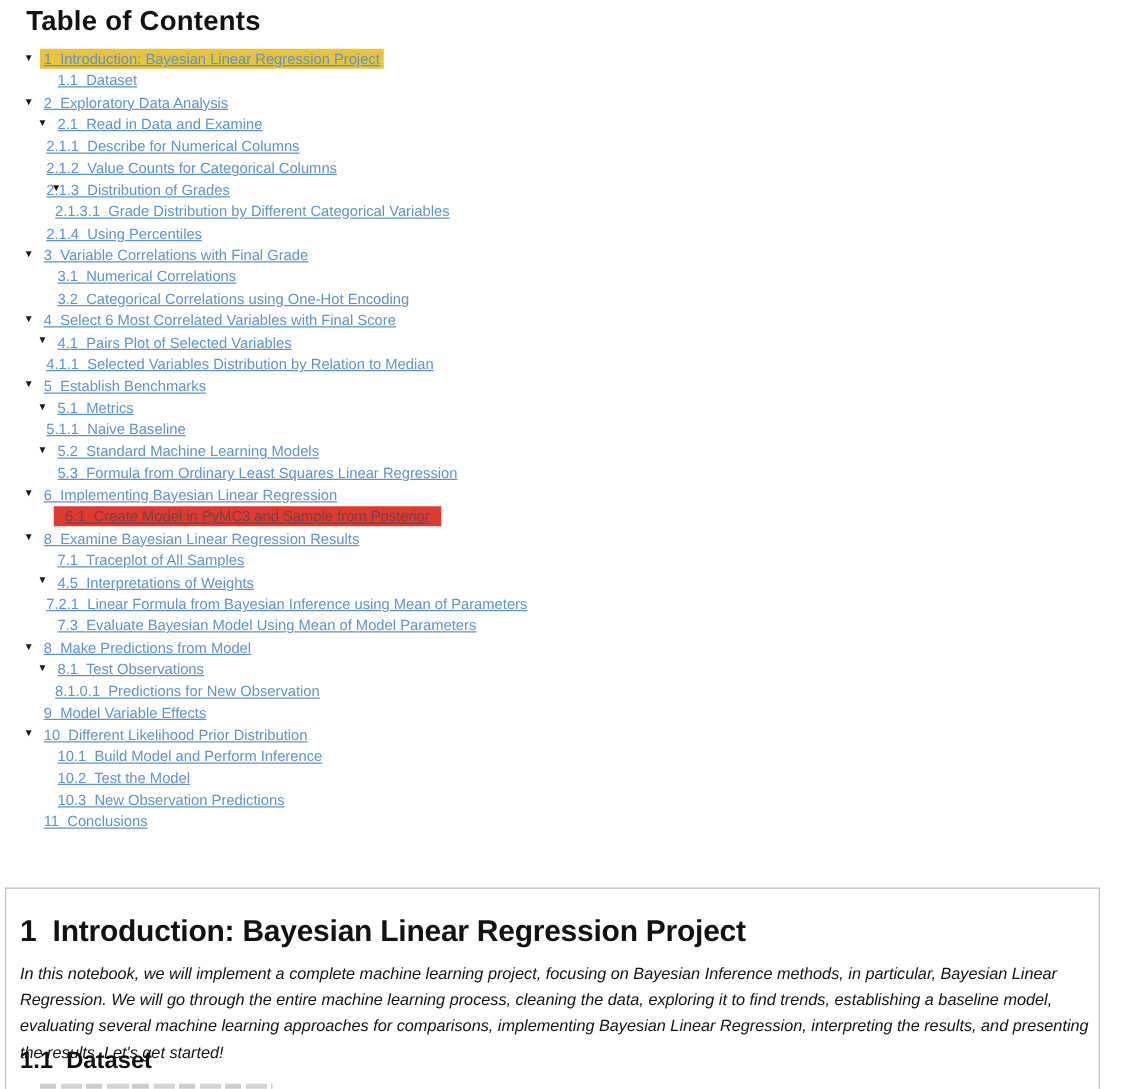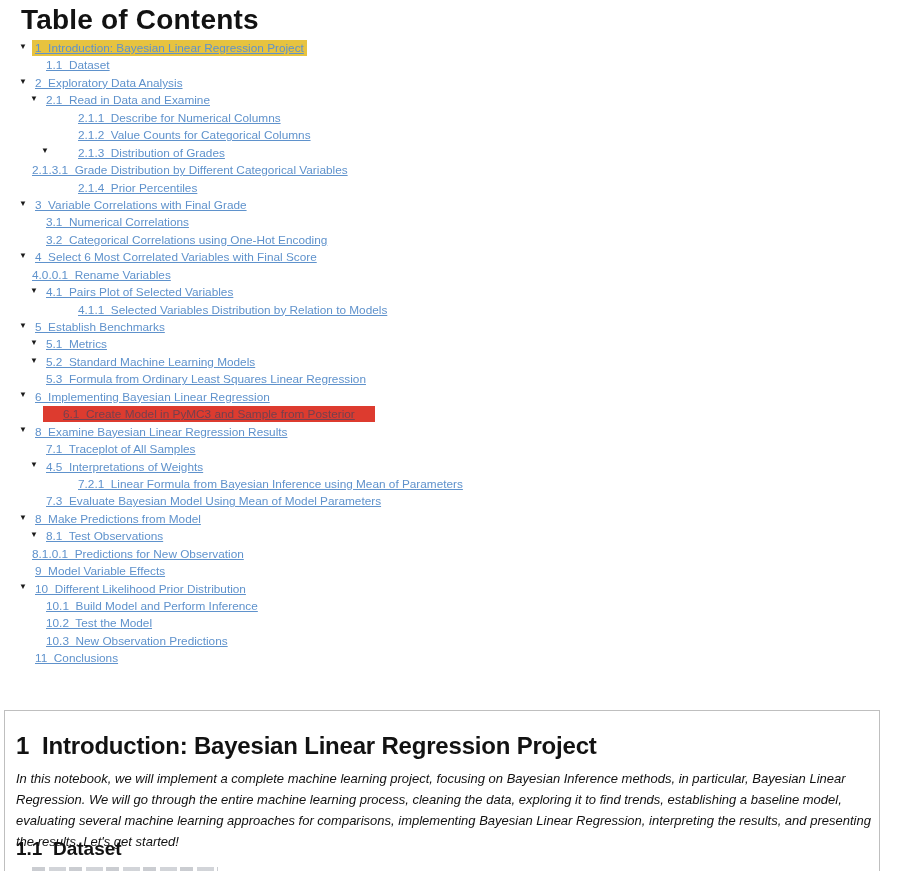--- a/index.html
+++ b/index.html
@@ -4,42 +4,42 @@
 <style>
   html,body{margin:0;padding:0;}
   body{
     width:898px;height:871px;position:relative;overflow:hidden;
     background:#ffffff;
     font-family:"Liberation Sans", sans-serif;
     -webkit-font-smoothing:antialiased;
   }
   .toc-title{
     position:absolute;left:21px;top:4px;
-    font-size:28px;font-weight:700;color:var(--heading);
+    font-size:22px;font-weight:700;color:var(--heading);
     letter-spacing:.2px;white-space:pre;
   }
   #toc-list{position:absolute;left:0;top:38px;width:898px;}
   .toc-row{position:relative;height:17.45px;line-height:17.45px;white-space:pre;}
   .lvl-1{padding-left:35px;}
   .lvl-2{padding-left:46px;}
-  .lvl-3{padding-left:78px;}
-  .lvl-4{padding-left:32px;}
+  .lvl-3{padding-left:37px;}
+  .lvl-4{padding-left:44px;}
   .caret{
     position:absolute;top:50%;transform:translateY(-54%);
     font-size:8px;color:var(--arrow);line-height:1;cursor:pointer;
   }
   .lvl-1 .caret{left:19px;}
   .lvl-2 .caret{left:30px;}
   .lvl-3 .caret{left:41px;}
   .toc-link{
     color:var(--link);text-decoration:underline;
     font-size:11.8px;cursor:pointer;
   }
   .hl-gold{background:var(--gold);padding:1px 3px;margin:-1px -3px;}
-  .hl-red{background:var(--red);color:var(--red_text);padding:1px 20px;margin:-1px -3px;}
+  .hl-red{background:var(--red);color:var(--red_text);padding:1px 9px;margin:-1px -3px;}
   .cell-box{
     position:absolute;left:4px;top:710px;width:876px;height:162px;
     background:#ffffff;border:1px solid var(--border);border-bottom:none;
     box-sizing:border-box;
   }
   .cell-h1{
     margin:0;position:absolute;left:11px;top:21px;
     font-size:24px;font-weight:700;color:var(--heading);
     letter-spacing:-.2px;white-space:pre;
   }
@@ -64,30 +64,30 @@
 
 <nav id="toc-list">
     <div class="toc-row lvl-1"><span class="caret">▼</span><a class="toc-link hl-gold">1  Introduction: Bayesian Linear Regression Project</a></div>
     <div class="toc-row lvl-2"><a class="toc-link">1.1  Dataset</a></div>
     <div class="toc-row lvl-1"><span class="caret">▼</span><a class="toc-link">2  Exploratory Data Analysis</a></div>
     <div class="toc-row lvl-2"><span class="caret">▼</span><a class="toc-link">2.1  Read in Data and Examine</a></div>
     <div class="toc-row lvl-3"><a class="toc-link">2.1.1  Describe for Numerical Columns</a></div>
     <div class="toc-row lvl-3"><a class="toc-link">2.1.2  Value Counts for Categorical Columns</a></div>
     <div class="toc-row lvl-3"><span class="caret">▼</span><a class="toc-link">2.1.3  Distribution of Grades</a></div>
     <div class="toc-row lvl-4"><a class="toc-link">2.1.3.1  Grade Distribution by Different Categorical Variables</a></div>
-    <div class="toc-row lvl-3"><a class="toc-link">2.1.4  Prior Percentiles</a></div>
+    <div class="toc-row lvl-3"><a class="toc-link">2.1.4  Using Percentiles</a></div>
     <div class="toc-row lvl-1"><span class="caret">▼</span><a class="toc-link">3  Variable Correlations with Final Grade</a></div>
     <div class="toc-row lvl-2"><a class="toc-link">3.1  Numerical Correlations</a></div>
     <div class="toc-row lvl-2"><a class="toc-link">3.2  Categorical Correlations using One-Hot Encoding</a></div>
     <div class="toc-row lvl-1"><span class="caret">▼</span><a class="toc-link">4  Select 6 Most Correlated Variables with Final Score</a></div>
-    <div class="toc-row lvl-4"><a class="toc-link">4.0.0.1  Rename Variables</a></div>
     <div class="toc-row lvl-2"><span class="caret">▼</span><a class="toc-link">4.1  Pairs Plot of Selected Variables</a></div>
-    <div class="toc-row lvl-3"><a class="toc-link">4.1.1  Selected Variables Distribution by Relation to Models</a></div>
+    <div class="toc-row lvl-3"><a class="toc-link">4.1.1  Selected Variables Distribution by Relation to Median</a></div>
     <div class="toc-row lvl-1"><span class="caret">▼</span><a class="toc-link">5  Establish Benchmarks</a></div>
     <div class="toc-row lvl-2"><span class="caret">▼</span><a class="toc-link">5.1  Metrics</a></div>
+    <div class="toc-row lvl-3"><a class="toc-link">5.1.1  Naive Baseline</a></div>
     <div class="toc-row lvl-2"><span class="caret">▼</span><a class="toc-link">5.2  Standard Machine Learning Models</a></div>
     <div class="toc-row lvl-2"><a class="toc-link">5.3  Formula from Ordinary Least Squares Linear Regression</a></div>
     <div class="toc-row lvl-1"><span class="caret">▼</span><a class="toc-link">6  Implementing Bayesian Linear Regression</a></div>
     <div class="toc-row lvl-2"><a class="toc-link hl-red">6.1  Create Model in PyMC3 and Sample from Posterior</a></div>
     <div class="toc-row lvl-1"><span class="caret">▼</span><a class="toc-link">8  Examine Bayesian Linear Regression Results</a></div>
     <div class="toc-row lvl-2"><a class="toc-link">7.1  Traceplot of All Samples</a></div>
     <div class="toc-row lvl-2"><span class="caret">▼</span><a class="toc-link">4.5  Interpretations of Weights</a></div>
     <div class="toc-row lvl-3"><a class="toc-link">7.2.1  Linear Formula from Bayesian Inference using Mean of Parameters</a></div>
     <div class="toc-row lvl-2"><a class="toc-link">7.3  Evaluate Bayesian Model Using Mean of Model Parameters</a></div>
     <div class="toc-row lvl-1"><span class="caret">▼</span><a class="toc-link">8  Make Predictions from Model</a></div>

